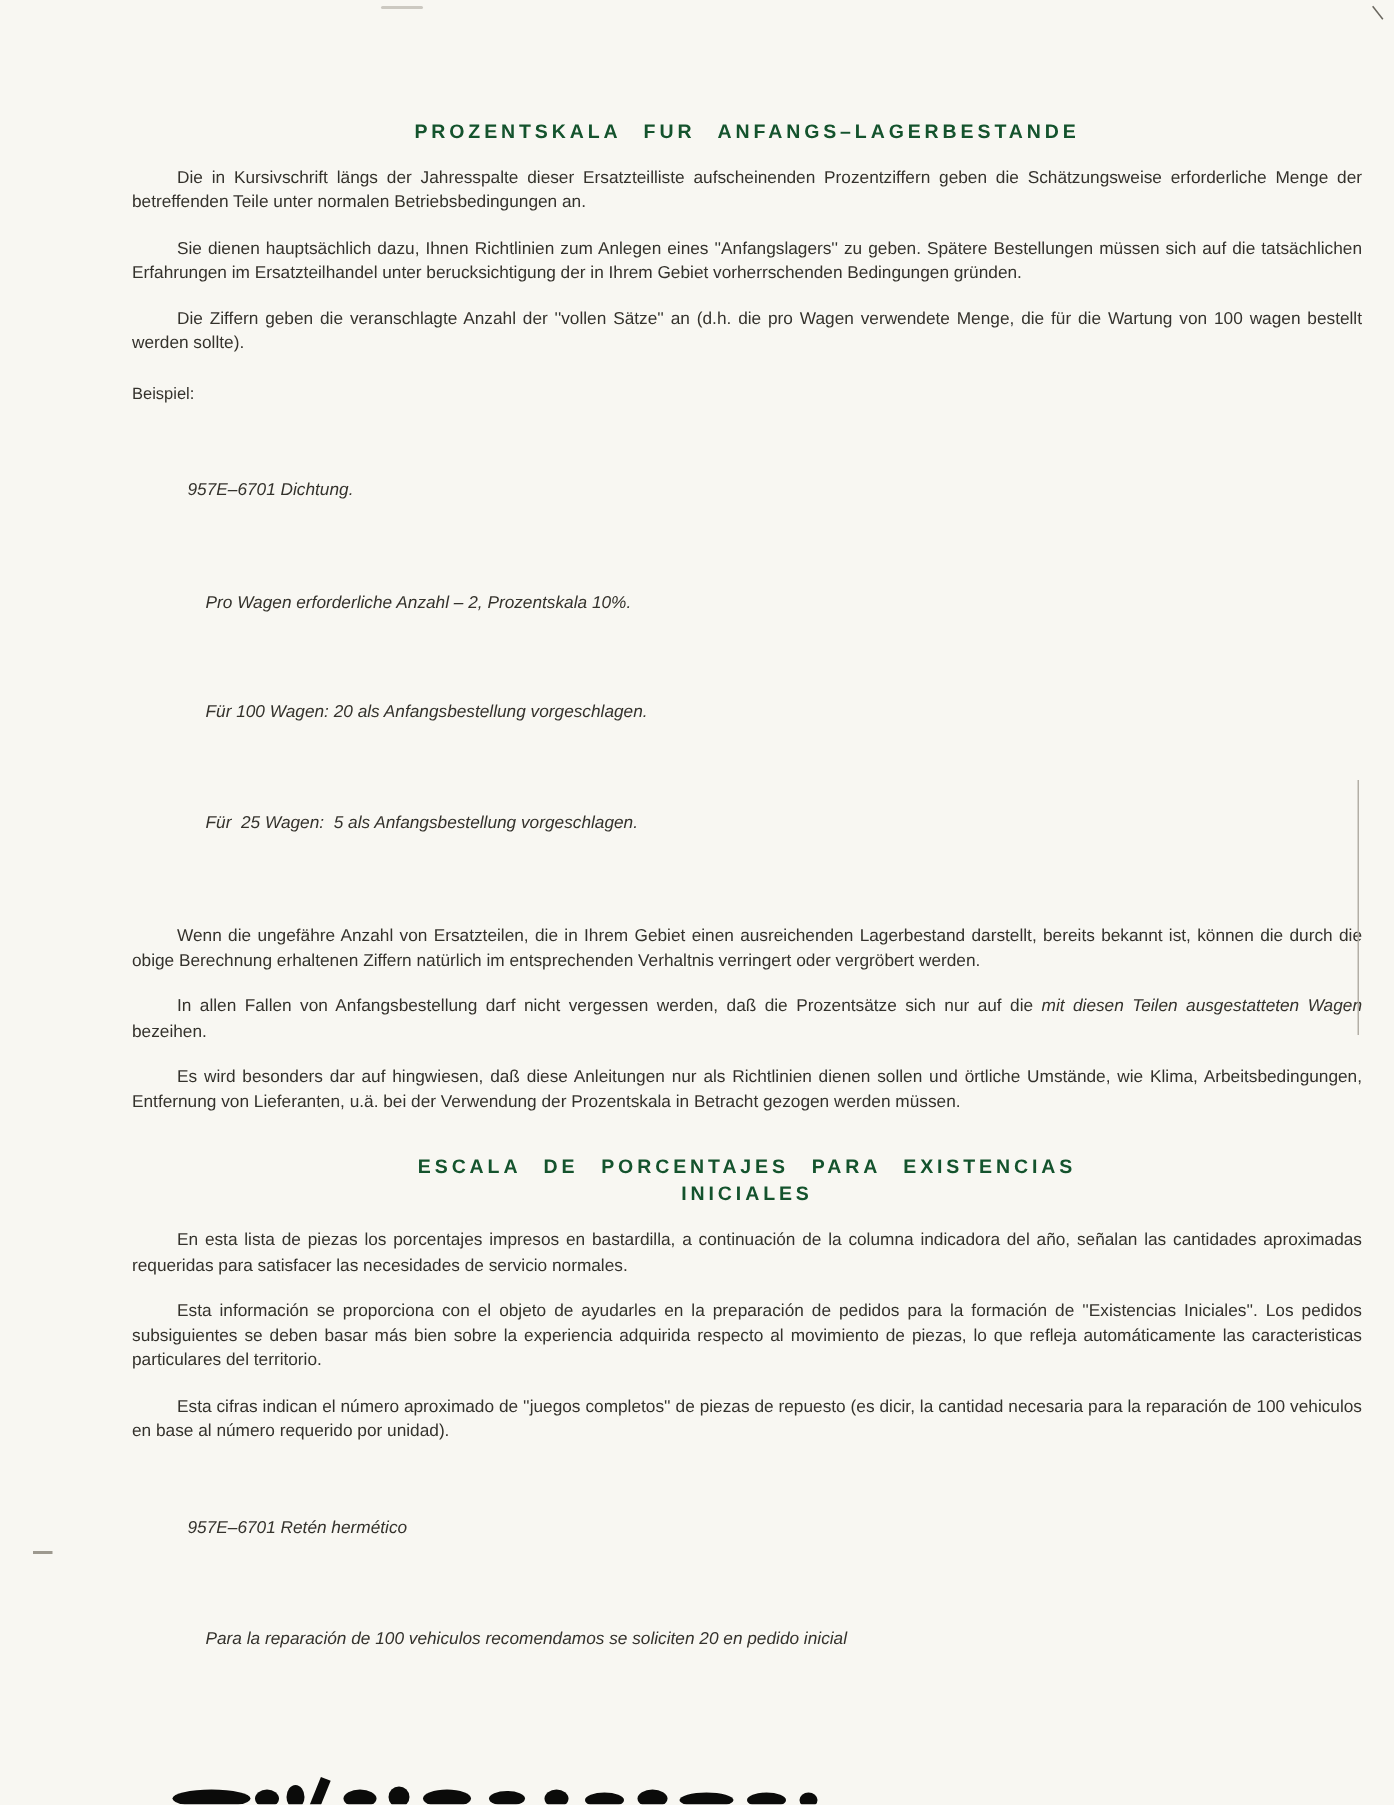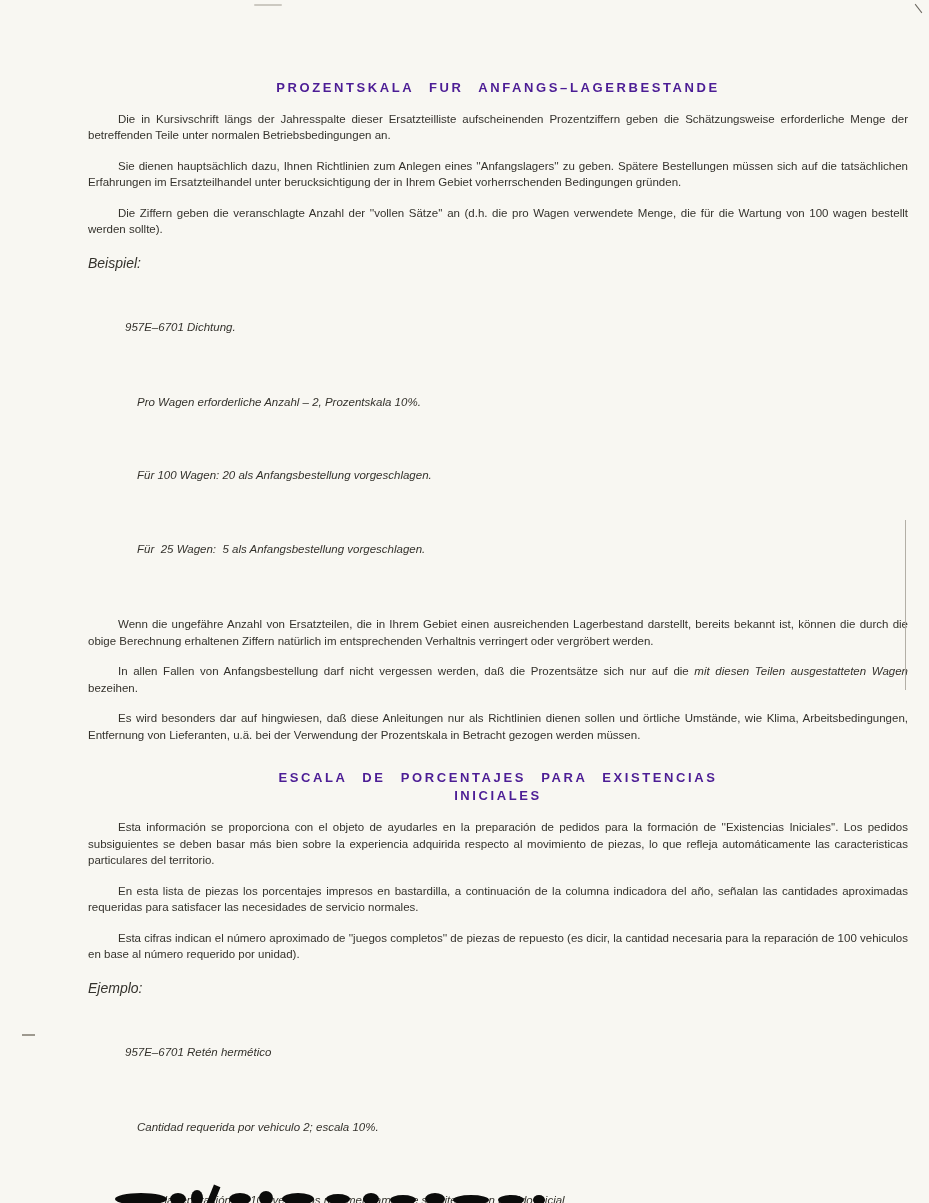--- a/index.html
+++ b/index.html
@@ -17,36 +17,35 @@
     left: 88px;
     top: 0;
     width: 820px;
   }
   .title {
     text-align: center;
     font-weight: bold;
     font-size: 13px;
     letter-spacing: 2.6px;
     word-spacing: 9px;
-    color: #4c1d95;
+    color: #14532d;
     margin: 0;
   }
   .g-title { margin-top: 80px; }
   .s-title { margin-top: 26px; line-height: 18px; margin-bottom: 6px; }
   .body-text { font-size: 11.5px; line-height: 16.5px; }
   p.para {
     margin: 14px 0 0 0;
     text-indent: 30px;
     text-align: justify;
   }
   p.first { }
   .label-italic {
-    font-style: italic;
     margin: 17px 0 0 0;
-    font-size: 14px;
+    font-size: 11px;
   }
   .example {
     margin: 15px 0 0 37px;
     white-space: pre-wrap;
     font-style: italic;
   }
   .example .part { margin: 0 0 13px 0; }
   .example .line { margin: 12px; }
   i { font-style: italic; }
   
@@ -81,29 +80,27 @@
     <p class="para">Wenn die ungefähre Anzahl von Ersatzteilen, die in Ihrem Gebiet einen ausreichenden Lagerbestand darstellt, bereits bekannt ist, können die durch die obige Berechnung erhaltenen Ziffern natürlich im entsprechenden Verhaltnis verringert oder vergröbert werden.</p>
 
     <p class="para"><span>In allen Fallen von Anfangsbestellung darf nicht vergessen werden, daß die Prozentsätze sich nur auf die </span><i>mit diesen Teilen ausgestatteten Wagen</i><span> bezeihen.</span></p>
 
     <p class="para">Es wird besonders dar auf hingwiesen, daß diese Anleitungen nur als Richtlinien dienen sollen und örtliche Umstände, wie Klima, Arbeitsbedingungen, Entfernung von Lieferanten, u.ä. bei der Verwendung der Prozentskala in Betracht gezogen werden müssen.</p>
   </section>
 
   <section>
     <h1 class="title s-title"><span>ESCALA DE PORCENTAJES PARA EXISTENCIAS</span><br><span>INICIALES</span></h1>
 
+    <p class="para first">En esta lista de piezas los porcentajes impresos en bastardilla, a continuación de la columna indicadora del año, señalan las cantidades aproximadas requeridas para satisfacer las necesidades de servicio normales.</p>
     <p class="para">Esta información se proporciona con el objeto de ayudarles en la preparación de pedidos para la formación de ''Existencias Iniciales''. Los pedidos subsiguientes se deben basar más bien sobre la experiencia adquirida respecto al movimiento de piezas, lo que refleja automáticamente las caracteristicas particulares del territorio.</p>
-    <p class="para first">En esta lista de piezas los porcentajes impresos en bastardilla, a continuación de la columna indicadora del año, señalan las cantidades aproximadas requeridas para satisfacer las necesidades de servicio normales.</p>
     <p class="para">Esta cifras indican el número aproximado de ''juegos completos'' de piezas de repuesto (es dicir, la cantidad necesaria para la reparación de 100 vehiculos en base al número requerido por unidad).</p>
 
-    <p class="label-italic">Ejemplo:</p>
 
     <div class="example">
       <div class="part">957E–6701 Retén hermético</div>
-      <div class="line">Cantidad requerida por vehiculo 2; escala 10%.</div>
       <div class="line">Para la reparación de 100 vehiculos recomendamos se soliciten 20 en pedido inicial</div>
     </div>
 
   </section>
 
 </div>
 
 <div class="artifact right-line"></div>
 <div class="artifact corner-tick"></div>
 <div class="artifact left-dash"></div>

